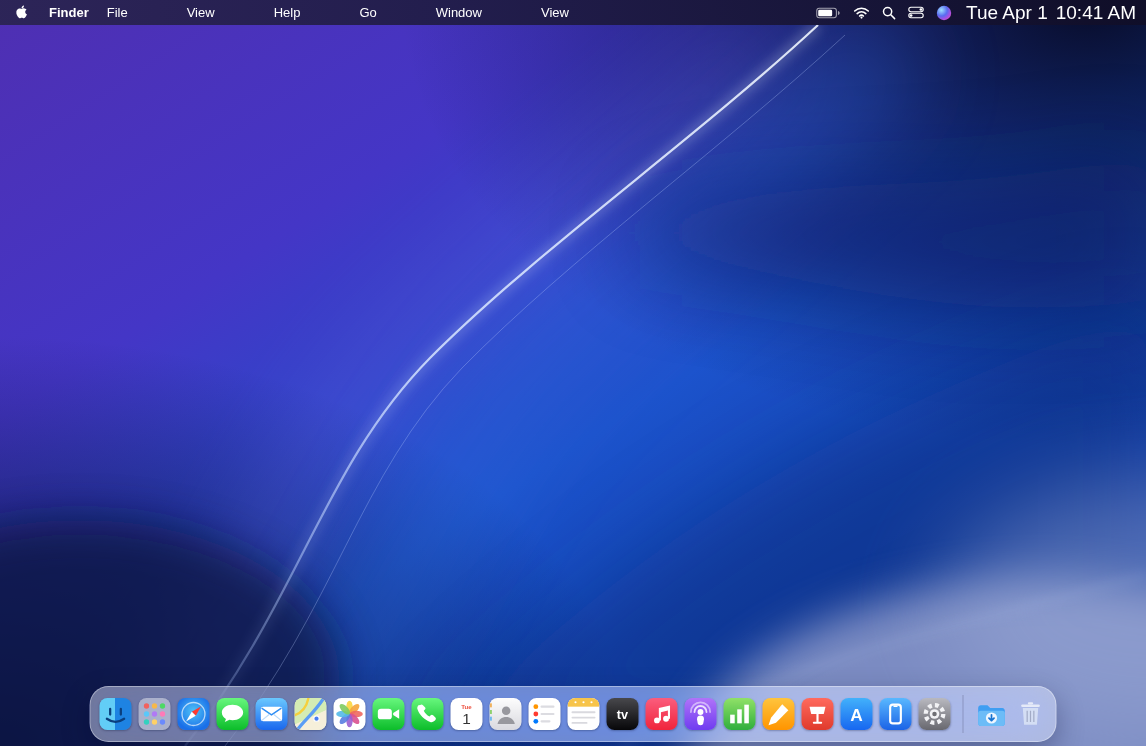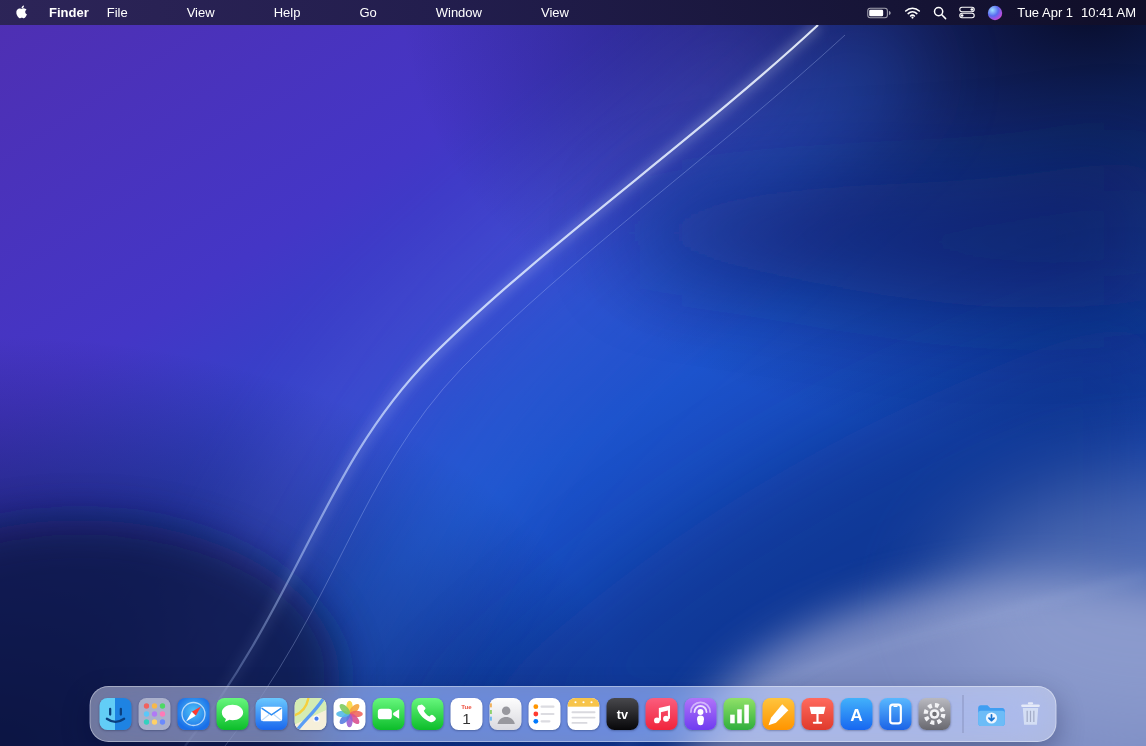--- a/index.html
+++ b/index.html
@@ -17,21 +17,21 @@
     display:flex;align-items:center;
     background:linear-gradient(90deg,rgba(43,36,84,0.96) 0%,rgba(32,28,70,0.94) 40%,rgba(16,14,40,0.94) 100%);
     color:#fff;font-size:13px;
   }
   .menu-left{display:flex;align-items:center;height:100%;}
   .menu-item{padding:0 9px;line-height:25px;white-space:nowrap;cursor:default;}
   .menu-item.apple{display:flex;align-items:center;padding:0 11px 0 14px;height:100%;}
   .menu-item.app-name{font-weight:bold;}
   .menu-right{margin-left:auto;display:flex;align-items:center;height:100%;padding-right:10px;}
   .status-icon{display:flex;align-items:center;justify-content:center;padding:0 6px;height:100%;}
-  .clock{display:flex;gap:8px;padding-left:8px;white-space:nowrap;font-size:13px;}
+  .clock{display:flex;gap:8px;padding-left:8px;white-space:nowrap;font-size:19px;}
 
   
   .dock-wrap{position:absolute;left:50%;transform:translateX(-50%);bottom:4px;z-index:20;}
   .dock{
     display:flex;align-items:center;gap:7px;
     padding:8px 9px;
     background:rgba(234,237,247,0.45);
     border:1px solid rgba(255,255,255,0.38);
     border-radius:19px;
     backdrop-filter:blur(20px) saturate(1.6);

